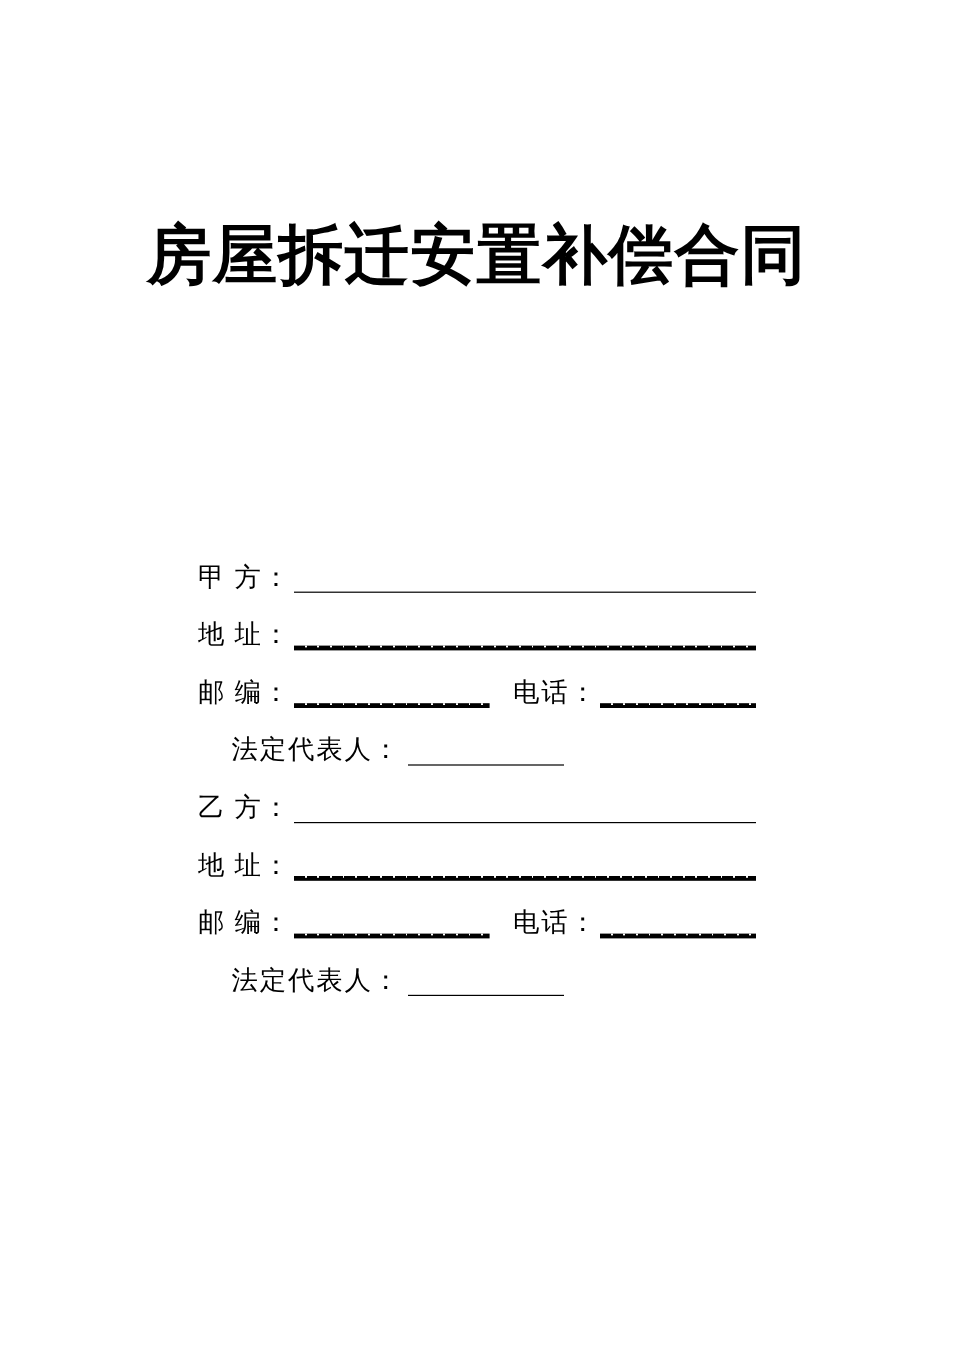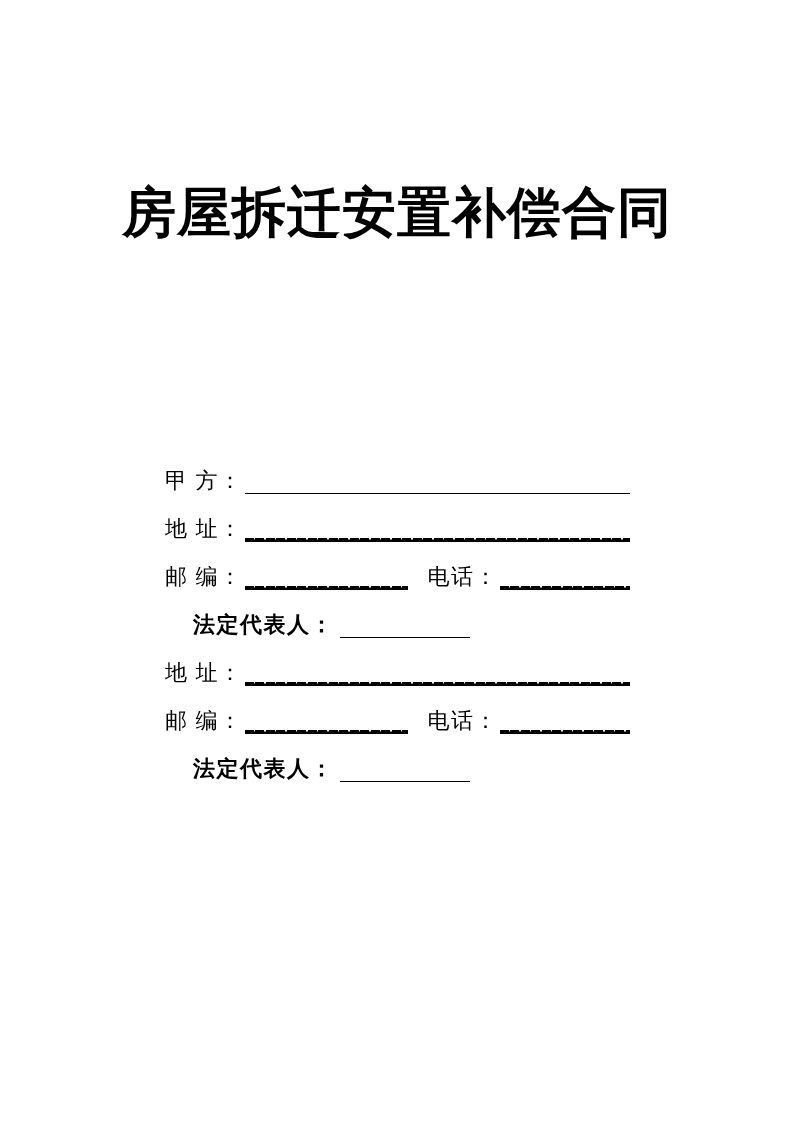--- a/index.html
+++ b/index.html
@@ -28,21 +28,21 @@
     position: absolute;
     top: 446px;
     left: 165px;
     width: 465px;
   }
   .row {
     display: flex;
     align-items: flex-end;
     height: 48px;
   }
-  .row.indent { padding-left: 28px; font-weight: bold; }
+  .row.indent { padding-left: 28px; }
   .lbl {
     flex: 0 0 auto;
     align-self: flex-end;
     font-size: 22px;
     letter-spacing: 1.5px;
     line-height: 1.25;
     white-space: pre;
   }
   .lbl.w73 { flex: 0 0 73px; }
   .lbl.phone { margin-left: 20px; margin-top: 17px; }
@@ -97,20 +97,24 @@
         <span class="fill thick"></span>
       </div>
       <div class="row indent">
         <span class="lbl">法定代表人：</span>
         <span class="fill w130"></span>
       </div>
     </div>
 
     <div>
       <div class="row">
+        <span class="lbl w73">乙 方：</span>
+        <span class="fill"></span>
+      </div>
+      <div class="row">
         <span class="lbl w73">地 址：</span>
         <span class="fill thick"></span>
       </div>
       <div class="row">
         <span class="lbl w73">邮 编：</span>
         <span class="fill thick w163"></span>
         <span class="lbl phone">电话：</span>
         <span class="fill thick"></span>
       </div>
       <div class="row indent">

